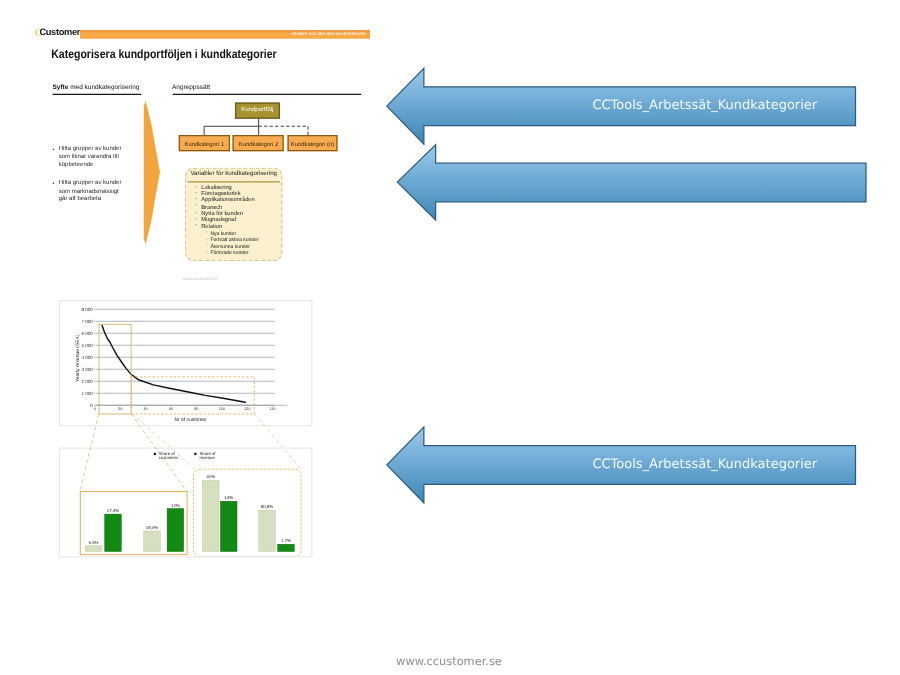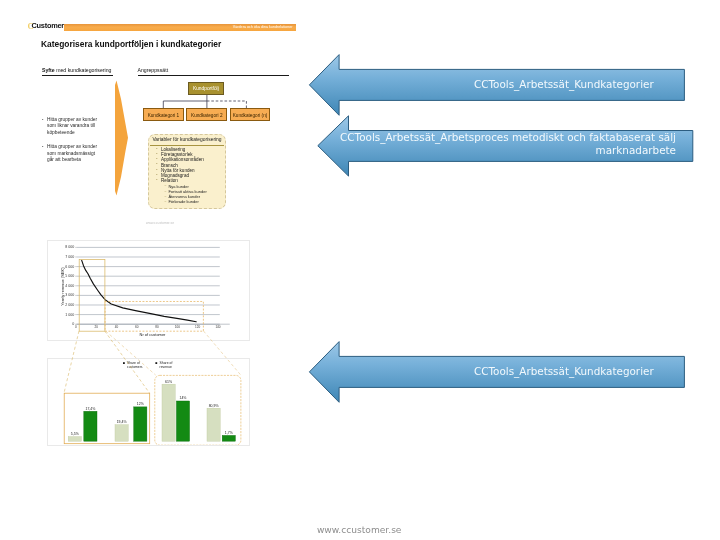--- a/index.html
+++ b/index.html
@@ -231,21 +231,20 @@
   <svg class="abs" id="arrow2" style="left:316px;top:114px;width:378px;height:64px;" viewBox="0 0 378 64">
     <defs>
       <linearGradient id="bg2" x1="0" y1="0" x2="0" y2="1">
         <stop offset="0" stop-color="#9DC8E7"></stop>
           <stop offset="0.38" stop-color="#76B0D9"></stop>
         <stop offset="1" stop-color="#3E86B5"></stop>
       </linearGradient>
     </defs>
     <path d="M1.8 31.7 L32.5 1.8 L32.5 16.5 L376.8 16.5 L376.8 47.4 L32.5 47.4 L32.5 62.1 Z" fill="url(#bg2)" stroke="#2C5D80" stroke-width="1"></path>
   </svg>
-  <div class="abs" id="arrow2-label">CCTools_Arbetssät_Arbetsproces metodiskt och faktabaserat sälj marknadarbete</div>
 
   <svg class="abs" id="arrow3" style="left:308px;top:340px;width:378px;height:64px;" viewBox="0 0 378 64">
     <defs>
       <linearGradient id="bg3" x1="0" y1="0" x2="0" y2="1">
         <stop offset="0" stop-color="#9DC8E7"></stop>
           <stop offset="0.38" stop-color="#76B0D9"></stop>
         <stop offset="1" stop-color="#3E86B5"></stop>
       </linearGradient>
     </defs>
     <path d="M1.4 31.9 L31.1 1.6 L31.1 16.4 L376.4 16.4 L376.4 47.4 L31.1 47.4 L31.1 62.3 Z" fill="url(#bg3)" stroke="#2C5D80" stroke-width="1"></path>

